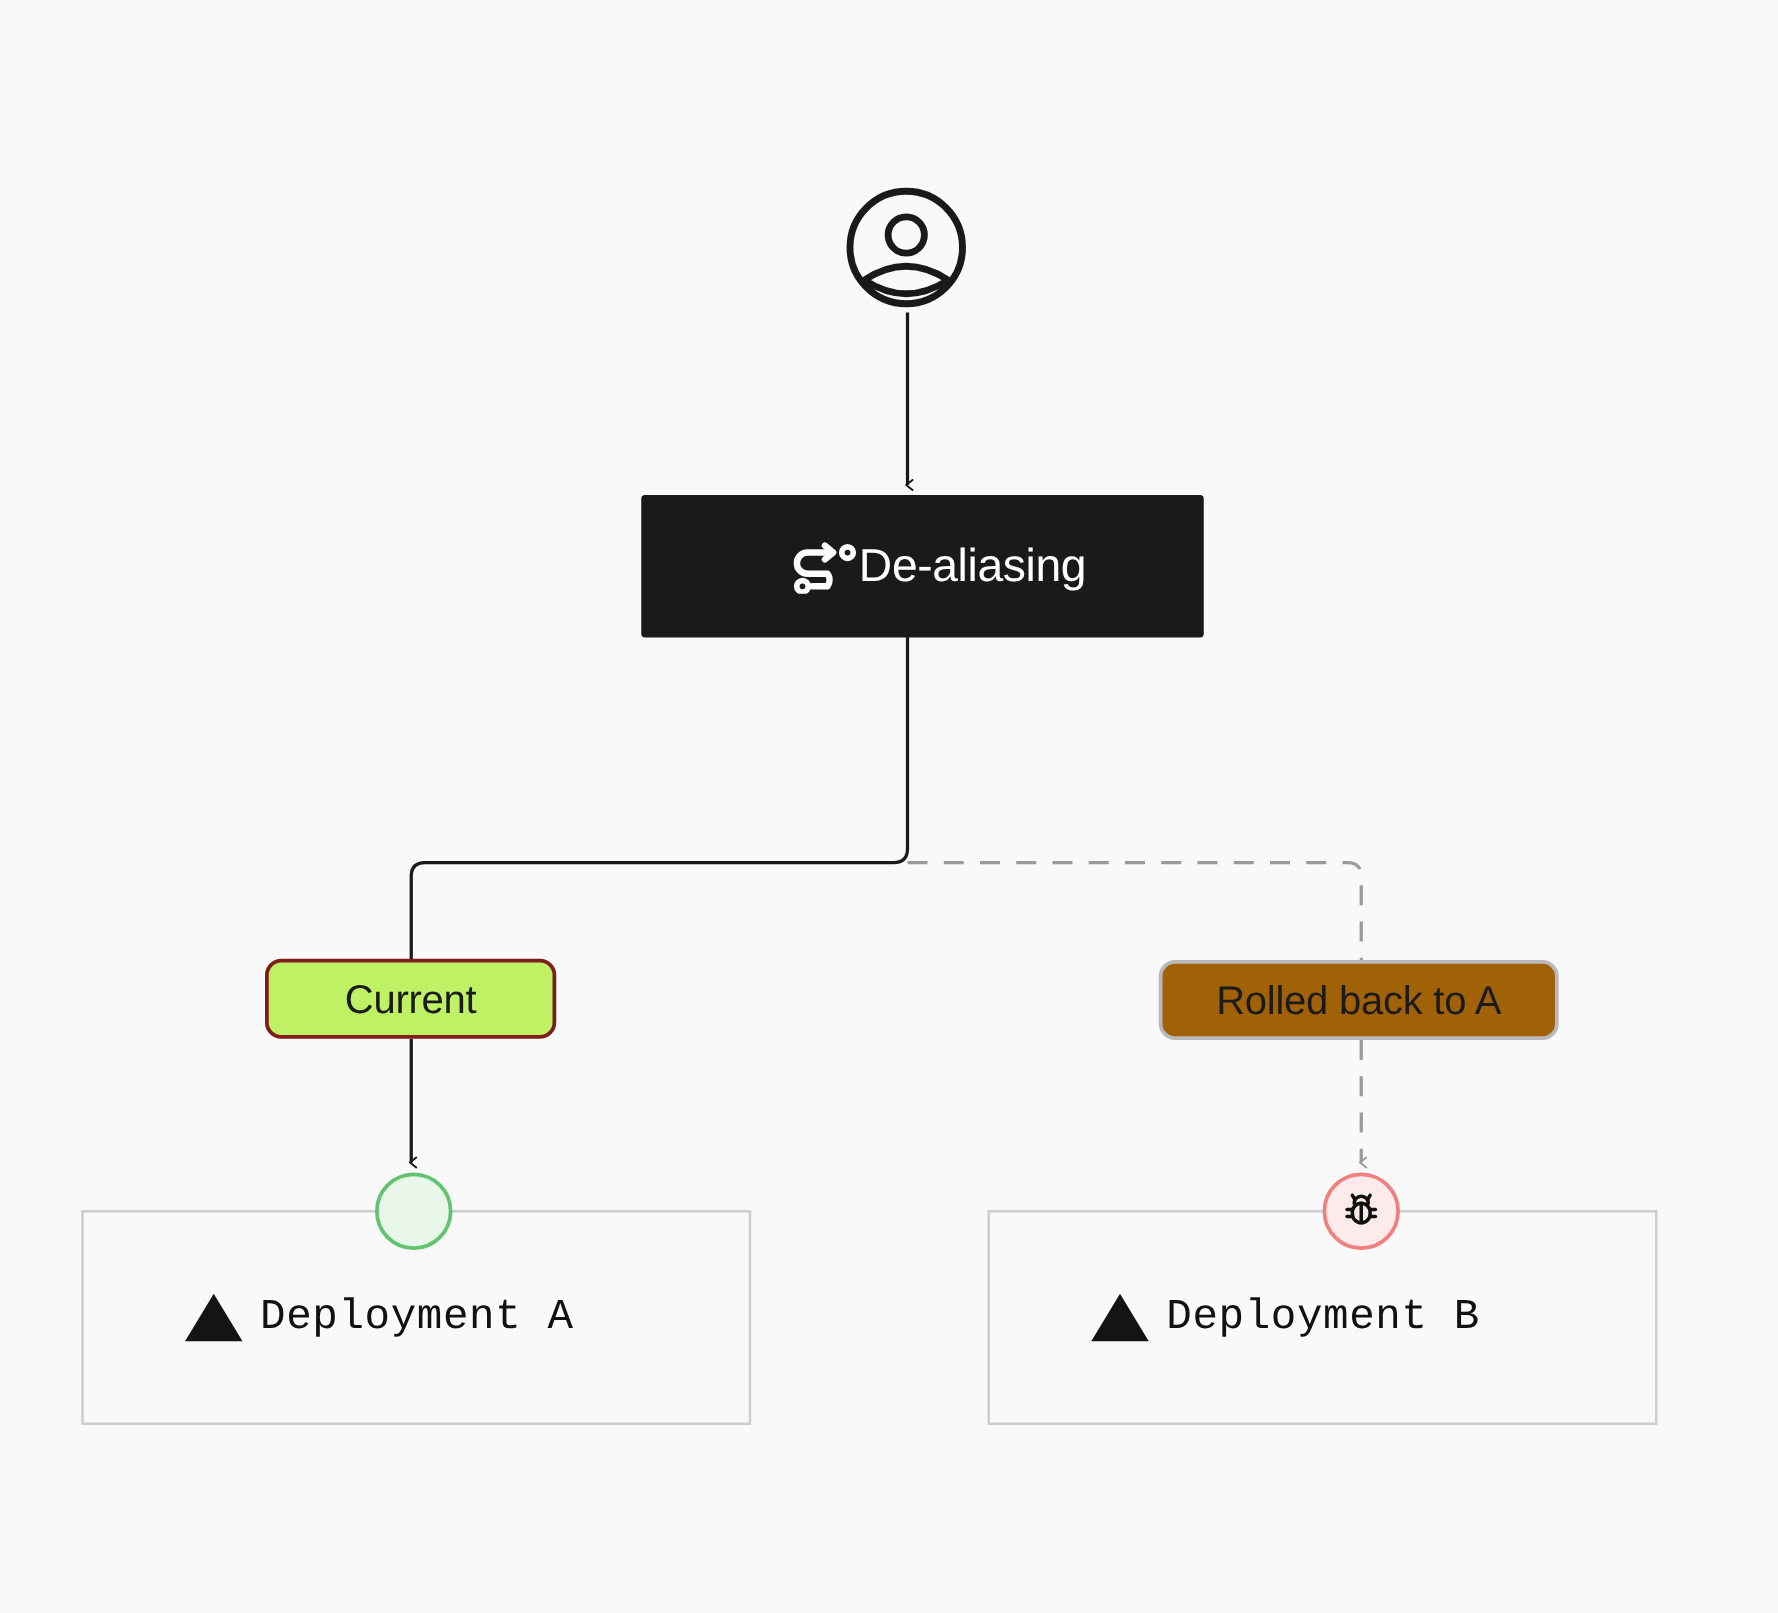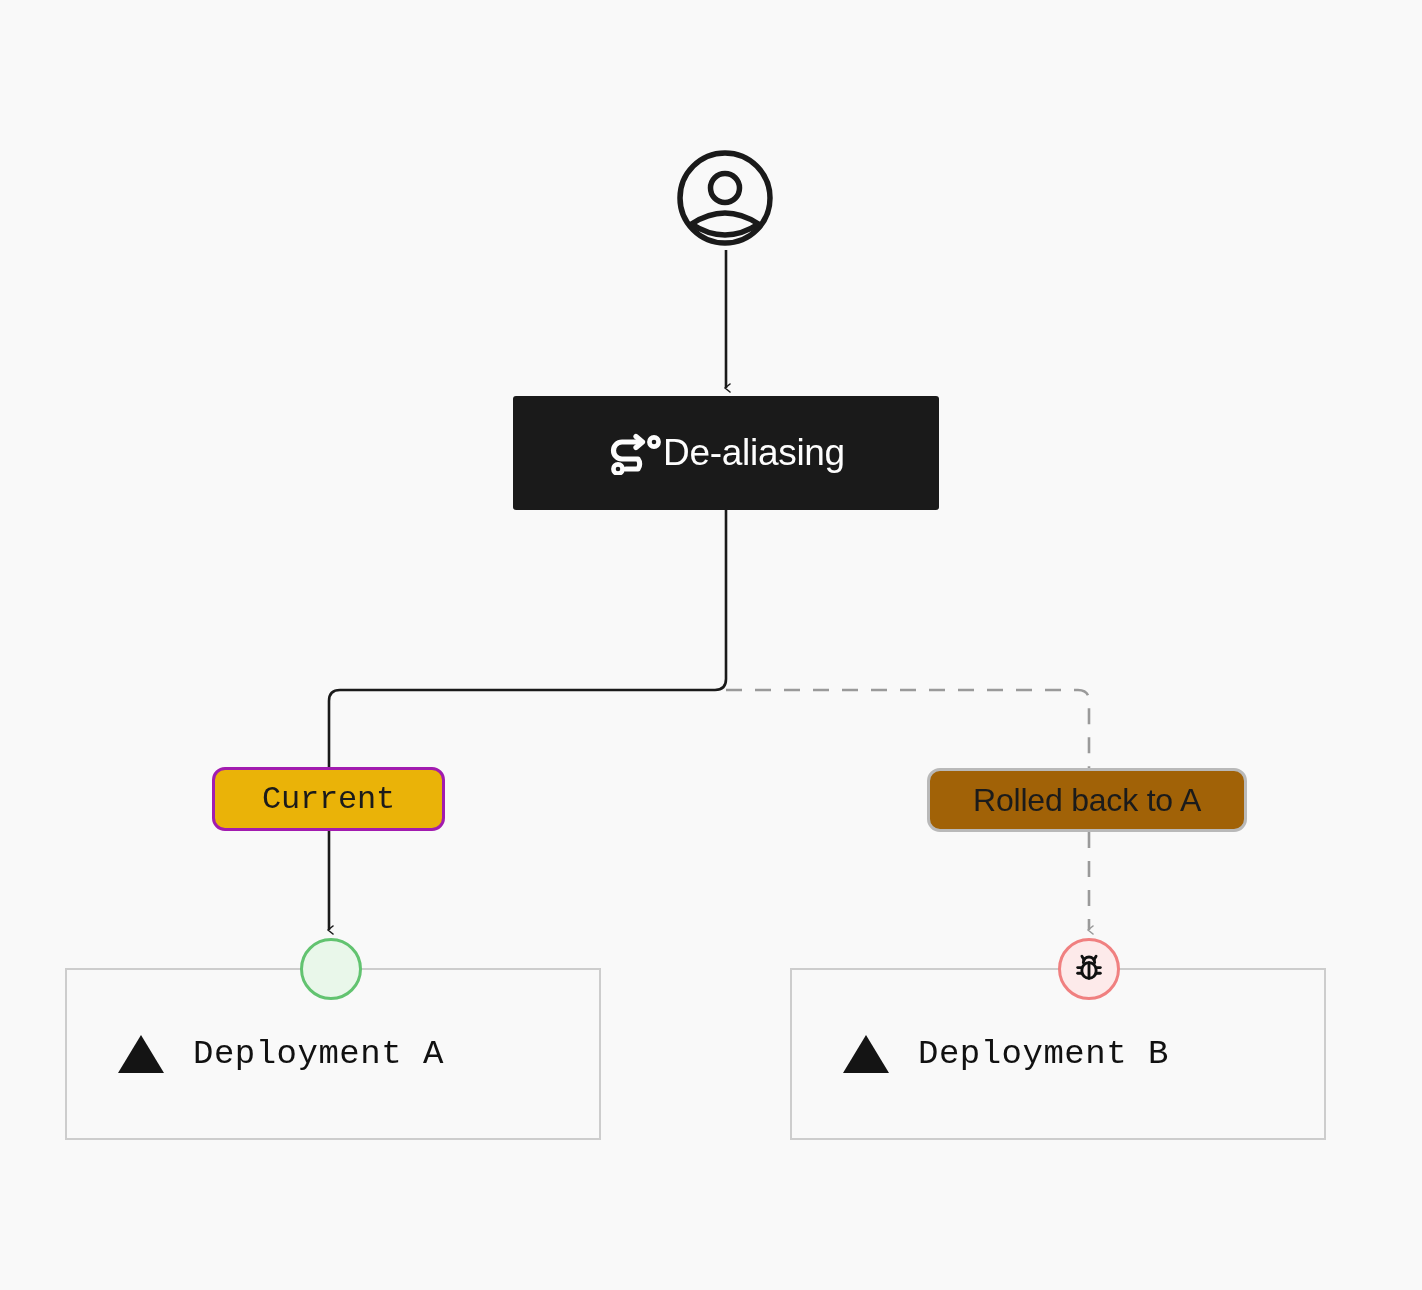--- a/index.html
+++ b/index.html
@@ -42,20 +42,21 @@
     position: absolute;
     left: 513px;
     top: 396px;
     width: 426px;
     height: 114px;
     background: #1a1a1a;
     border-radius: 3px;
     display: flex;
     align-items: center;
     justify-content: center;
+    padding-left: 24px;
   }
   .dealias-icon {
     width: 56px;
     height: 44px;
     display: block;
     flex: none;
   }
   .dealias-label {
     color: #fdfdfd;
     font-size: 37px;
@@ -74,24 +75,23 @@
     box-sizing: border-box;
     font-size: 32px;
     letter-spacing: -0.2px;
     white-space: nowrap;
   }
   .badge-current {
     left: 212px;
     top: 767px;
     width: 233px;
     height: 64px;
-    background: #eab308;
-    border: 3px solid #a21caf;
+    background: #bef264;
+    border: 3px solid #7f1d1d;
     color: #1b1b1b;
-    font-family: Liberation Mono, monospace;
   }
   .badge-rolled {
     left: 927px;
     top: 768px;
     width: 320px;
     height: 64px;
     background: #a16207;
     border: 3px solid #b9b9b9;
     color: #1b1b1b;
   }
@@ -99,22 +99,22 @@
   
   .deployment-box {
     position: absolute;
     top: 968px;
     height: 172px;
     background: #f9f9f9;
     border: 2px solid #cdcdcd;
     box-sizing: border-box;
     display: flex;
     align-items: center;
-    gap: 28px;
-    padding-left: 50px;
+    gap: 13px;
+    padding-left: 80px;
   }
   .deployment-box.left  { left: 65px;  width: 536px; }
   .deployment-box.right { left: 790px; width: 536px; }
 
   .tri-icon {
     width: 48px;
     height: 42px;
     flex: none;
     display: block;
   }

